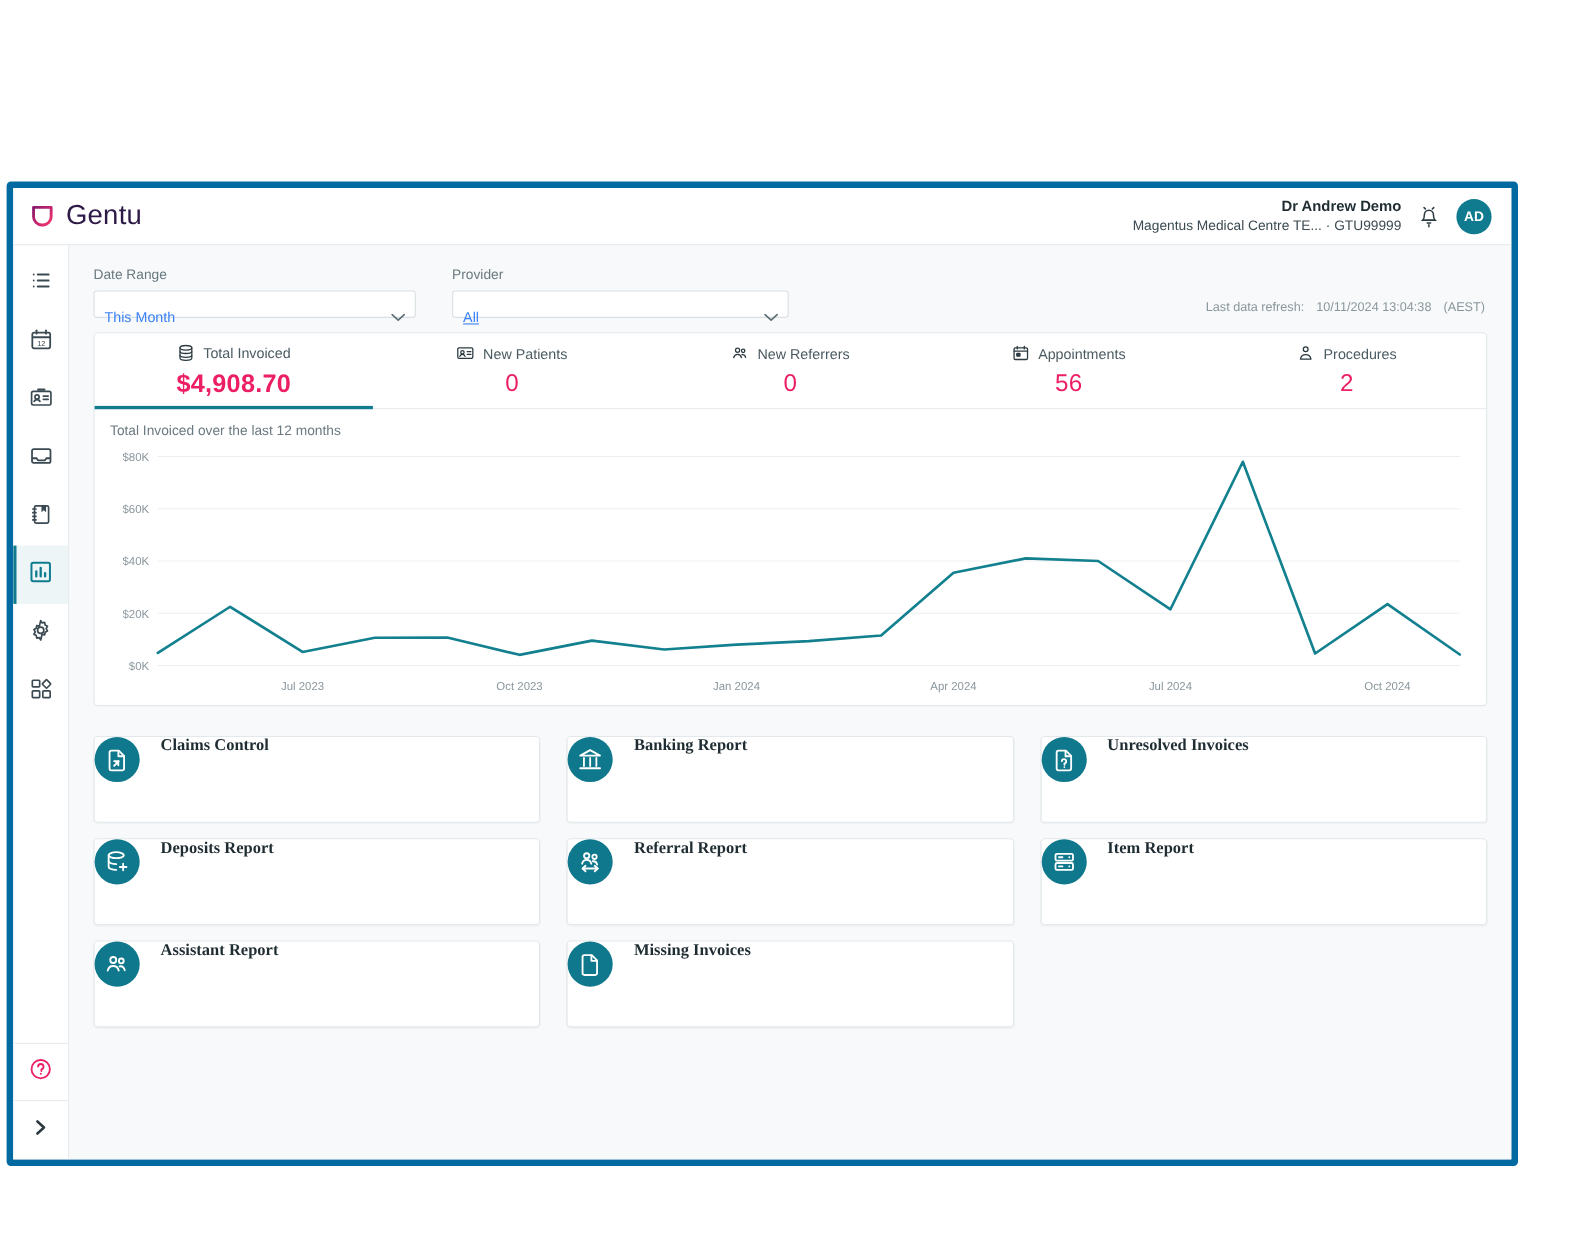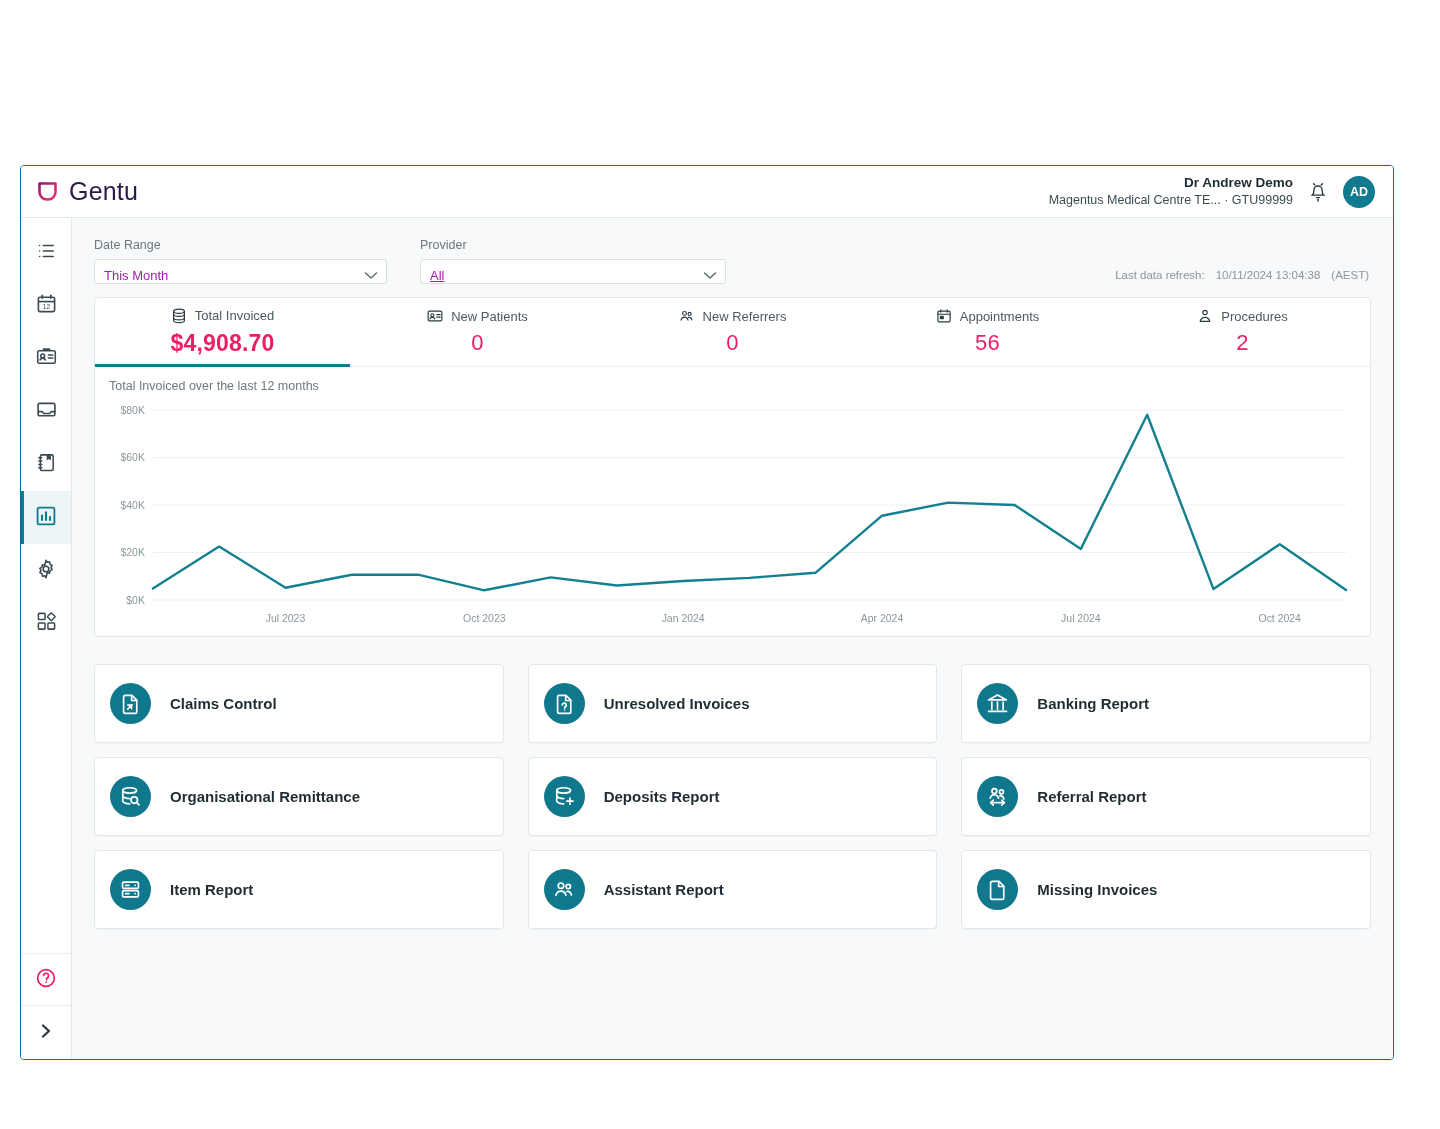--- a/index.html
+++ b/index.html
@@ -4,24 +4,24 @@
 <style>
   * { box-sizing: border-box; margin: 0; padding: 0; }
   html, body {
     width: 1440px; height: 1129px;
     background: #ffffff;
     font-family: "Liberation Sans", sans-serif;
     -webkit-font-smoothing: antialiased;
   }
   .app {
     position: absolute;
-    left: 20px; top: 165px;
+    left: 6px; top: 165px;
     width: 1374px; height: 895px;
     background: #ffffff;
-    border: 1px solid #0369a1;
+    border: 6px solid #0369a1;
     border-radius: 4px;
     overflow: hidden;
     display: flex;
     flex-direction: column;
   }
 
   
   .header {
     height: 52px; min-height: 52px;
     background: #ffffff;
@@ -97,22 +97,22 @@
     padding: 0 22px 0 22px;
   }
 
   
   .filters { display: flex; align-items: flex-end; padding-top: 20px; position: relative; }
   .field { display: flex; flex-direction: column; }
   .field .flabel { font-size: 12.5px; color: #6b7a80; margin-bottom: 7px; }
   .select {
     height: 25px; background: #ffffff;
     border: 1px solid #d9e0e3; border-radius: 3px;
-    display: flex; align-items: flex-end; padding: 16px 8px 0 9px;
-    font-size: 13px; color: #a21caf; cursor: pointer;
+    display: flex; align-items: flex-start; padding: 16px 8px 0 9px;
+    font-size: 13px; color: #3b82f6; cursor: pointer;
   }
   .select .sv { flex: 1; }
   .f-date .select { width: 293px; }
   .f-prov { margin-left: 33px; }
   .f-prov .select { width: 306px; text-decoration: underline; }
   .refresh {
     position: absolute; right: 2px; bottom: 3px;
     font-size: 11.5px; color: #8a979d;
     display: flex; gap: 11px; white-space: nowrap;
   }
@@ -149,24 +149,25 @@
     display: grid;
     grid-template-columns: repeat(3, 1fr);
     gap: 14px 24px;
     margin-top: 27px;
   }
   .card {
     height: 79px;
     background: #ffffff;
     border: 1px solid #e3e8ea;
     border-radius: 4px;
-    display: flex; align-items: center;
-    padding-left: 15px; gap: 19px;
+    display: flex; 
+    gap: 19px;
     cursor: pointer;
     box-shadow: 0 1px 1px rgba(0,0,0,0.03);
+    font-family: Liberation Serif, serif;
   }
   .card-icon {
     width: 41px; height: 41px; border-radius: 50%;
     background: #10788c;
     display: flex; align-items: center; justify-content: center;
     flex: 0 0 41px;
   }
   .card-label { font-size: 15px; color: #1f2d33; font-weight: bold; }
 </style>
 </head>
@@ -465,51 +466,39 @@
                 <polyline points="12.1,3.4 12.1,8.1 16.8,8.1"></polyline>
                 <path d="M8.4 12.4h3.6v3.6" fill="#ffffff"></path>
                 <path d="M8.4 16.4 12.4 12.4"></path>
               </svg>
             </div>
             <div class="card-label">Claims Control</div>
           </div>
           <div class="card">
             <div class="card-icon">
               <svg width="23" height="23" viewBox="0 0 22 22" fill="none" stroke="#ffffff" stroke-width="1.6" stroke-linecap="round" stroke-linejoin="round">
-                <path d="M6 3.2h6.4L17 7.8v11a1.6 1.6 0 0 1-1.6 1.6H6A1.6 1.6 0 0 1 4.4 18.8V4.8A1.6 1.6 0 0 1 6 3.2Z"></path>
-                <polyline points="12.1,3.4 12.1,8.1 16.8,8.1"></polyline>
-                <path d="M8.9 12.4a1.9 1.9 0 1 1 2.3 2v1.1"></path>
-                <circle cx="11.1" cy="17.5" r="0.75" fill="#ffffff" stroke="none"></circle>
-              </svg>
-            </div>
-            <div class="card-label">Unresolved Invoices</div>
-          </div>
-          <div class="card">
-            <div class="card-icon">
-              <svg width="23" height="23" viewBox="0 0 22 22" fill="none" stroke="#ffffff" stroke-width="1.6" stroke-linecap="round" stroke-linejoin="round">
                 <polygon points="11,2.8 19.6,7.6 2.4,7.6"></polygon>
                 <line x1="2.4" y1="18.6" x2="19.6" y2="18.6"></line>
                 <line x1="5.6" y1="9.6" x2="5.6" y2="16.6"></line>
                 <line x1="11" y1="9.6" x2="11" y2="16.6"></line>
                 <line x1="16.4" y1="9.6" x2="16.4" y2="16.6"></line>
               </svg>
             </div>
             <div class="card-label">Banking Report</div>
           </div>
           <div class="card">
             <div class="card-icon">
               <svg width="23" height="23" viewBox="0 0 22 22" fill="none" stroke="#ffffff" stroke-width="1.6" stroke-linecap="round" stroke-linejoin="round">
-                <ellipse cx="10.2" cy="5.2" rx="6.6" ry="2.6"></ellipse>
-                <path d="M3.6 5.2v5.2c0 1.4 3 2.6 6.6 2.6"></path>
-                <path d="M3.6 10.4v5c0 1.4 3 2.6 6.6 2.6"></path>
-                <circle cx="14.6" cy="14.4" r="3.1"></circle>
-                <line x1="16.9" y1="16.7" x2="19.2" y2="19"></line>
-              </svg>
-            </div>
-            <div class="card-label">Organisational Remittance</div>
+                <path d="M6 3.2h6.4L17 7.8v11a1.6 1.6 0 0 1-1.6 1.6H6A1.6 1.6 0 0 1 4.4 18.8V4.8A1.6 1.6 0 0 1 6 3.2Z"></path>
+                <polyline points="12.1,3.4 12.1,8.1 16.8,8.1"></polyline>
+                <path d="M8.9 12.4a1.9 1.9 0 1 1 2.3 2v1.1"></path>
+                <circle cx="11.1" cy="17.5" r="0.75" fill="#ffffff" stroke="none"></circle>
+              </svg>
+            </div>
+            <div class="card-label">Unresolved Invoices</div>
           </div>
           <div class="card">
             <div class="card-icon">
               <svg width="23" height="23" viewBox="0 0 22 22" fill="none" stroke="#ffffff" stroke-width="1.6" stroke-linecap="round" stroke-linejoin="round">
                 <ellipse cx="10.2" cy="5.2" rx="6.6" ry="2.6"></ellipse>
                 <path d="M3.6 5.2v5.2c0 1.4 3 2.6 6.6 2.6"></path>
                 <path d="M3.6 10.4v5c0 1.4 3 2.6 6.6 2.6"></path>
                 <line x1="16.2" y1="12.6" x2="16.2" y2="18.4"></line>
                 <line x1="13.3" y1="15.5" x2="19.1" y2="15.5"></line>
               </svg>

